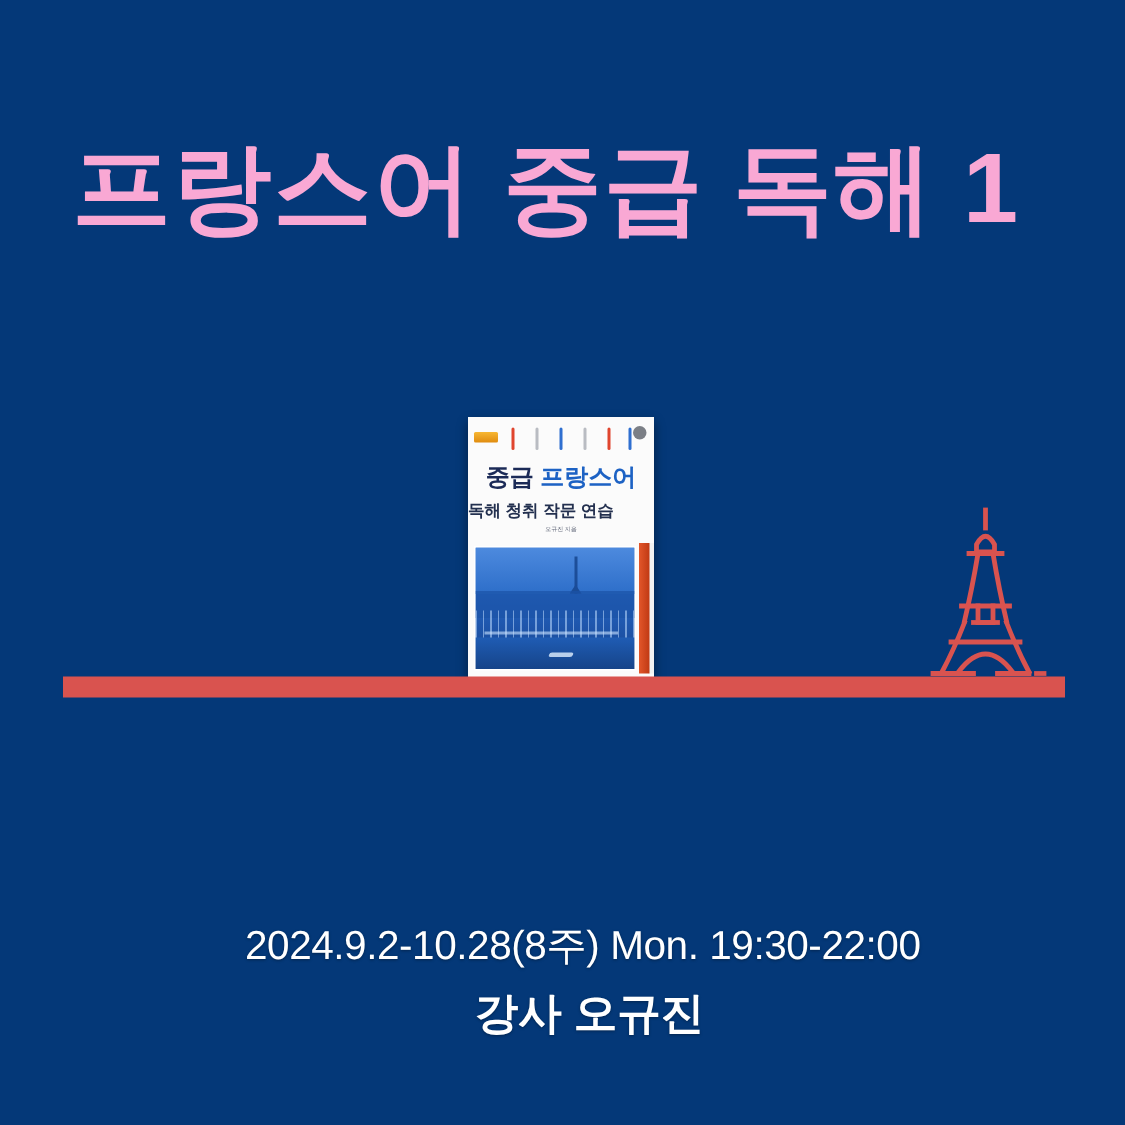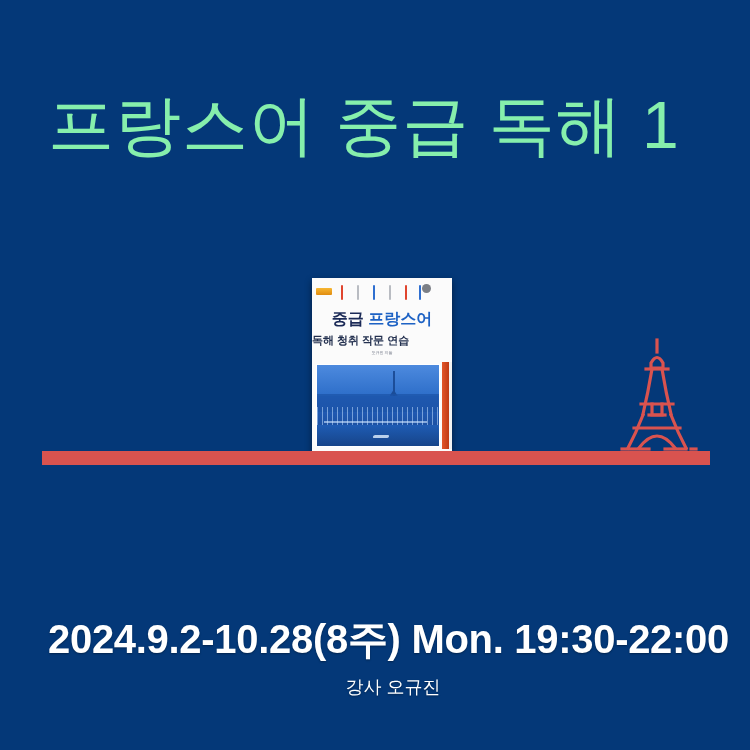--- a/index.html
+++ b/index.html
@@ -19,23 +19,23 @@
     background: #043878;
     overflow: hidden;
   }
 
   
   #main-title {
     position: absolute;
     left: 48px;
     top: 89px;
     font-size: 66px;
-    font-weight: 400;
+    font-weight: 700;
     letter-spacing: 1px;
-    color: #86efac;
+    color: #f9a8d4;
     line-height: 1.12;
     white-space: nowrap;
   }
 
   
   #shelf-line {
     position: absolute;
     left: 42px;
     top: 451px;
     width: 668px;
@@ -56,21 +56,20 @@
   
   #book {
     position: absolute;
     left: 312px;
     top: 278px;
     width: 124px;
     height: 175px;
     background: #ffffff;
     box-shadow: 0 3px 7px rgba(0,0,0,0.45);
     overflow: hidden;
-    padding-left: 16px;
   }
   .book-inner {
     position: absolute;
     inset: 0;
     background: #fbfbfb;
   }
   
   .book-spine {
     position: absolute;
     right: 3px;
@@ -245,31 +244,31 @@
   
   #footer-block {
     position: absolute;
     left: 0;
     right: 0;
     top: 612px;
     text-align: center;
     color: #ffffff;
   }
   #schedule-line {
-    font-size: 40px;
-    font-weight: 700;
+    font-size: 27px;
+    font-weight: 400;
     letter-spacing: -0.3px;
     text-shadow: 0 1px 2px rgba(0,0,0,0.35);
     white-space: nowrap;
     margin-left: 27px;
   }
   #instructor-line {
     margin-top: 8px;
-    font-size: 18px;
-    font-weight: 400;
+    font-size: 29px;
+    font-weight: 700;
     letter-spacing: 0px;
     text-shadow: 0 1px 2px rgba(0,0,0,0.35);
     white-space: nowrap;
     margin-left: 36px;
   }
 </style>
 </head>
 <body>
 
 <div id="poster">

